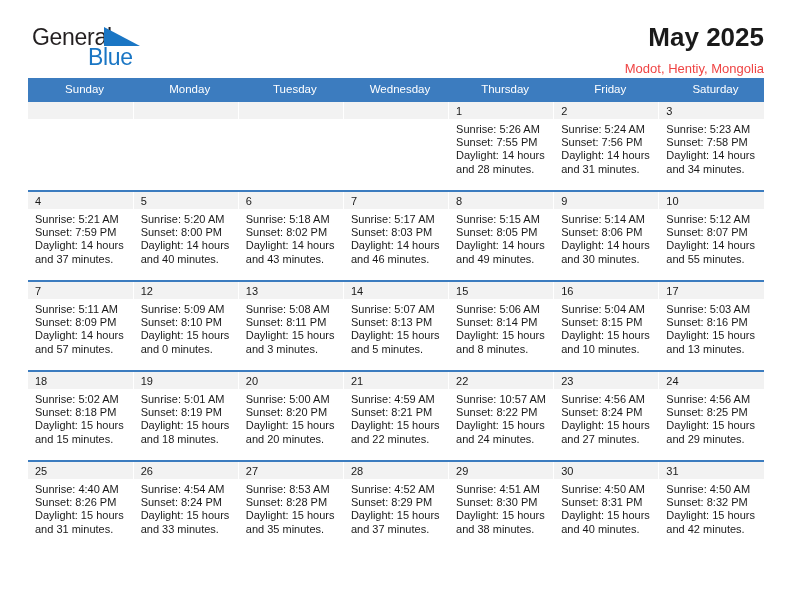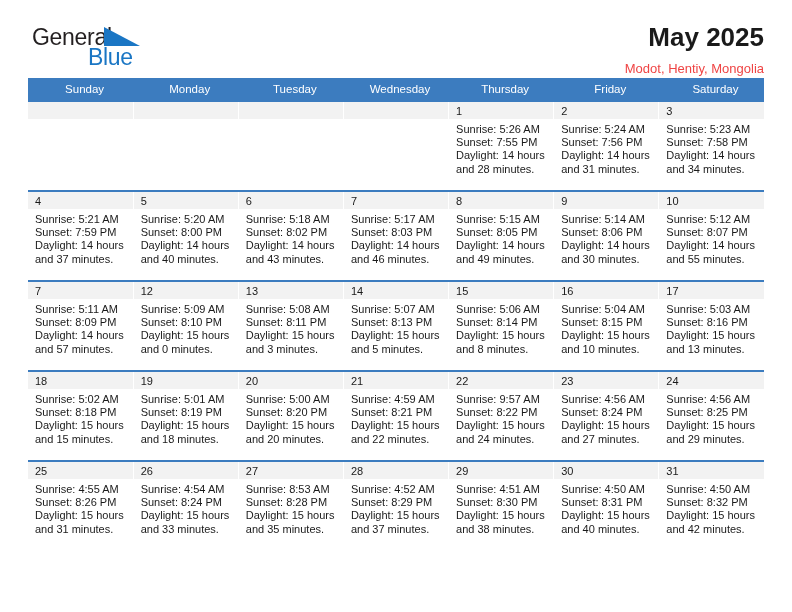--- a/index.html
+++ b/index.html
@@ -445,21 +445,21 @@
                 <div>Sunset: 8:21 PM</div>
                 <div>Daylight: 15 hours</div>
                 <div>and 22 minutes.</div>
               </div>
             </div>
           </td>
           <td>
             <div class="cell-inner">
               <div class="daynum-band">22</div>
               <div class="cell-body">
-                <div>Sunrise: 9:57 AM</div>
+                <div>Sunrise: 10:57 AM</div>
                 <div>Sunset: 8:22 PM</div>
                 <div>Daylight: 15 hours</div>
                 <div>and 24 minutes.</div>
               </div>
             </div>
           </td>
           <td>
             <div class="cell-inner">
               <div class="daynum-band">23</div>
               <div class="cell-body">
@@ -480,21 +480,21 @@
                 <div>and 29 minutes.</div>
               </div>
             </div>
           </td>
         </tr>
         <tr>
           <td>
             <div class="cell-inner">
               <div class="daynum-band">25</div>
               <div class="cell-body">
-                <div>Sunrise: 4:55 AM</div>
+                <div>Sunrise: 4:40 AM</div>
                 <div>Sunset: 8:26 PM</div>
                 <div>Daylight: 15 hours</div>
                 <div>and 31 minutes.</div>
               </div>
             </div>
           </td>
           <td>
             <div class="cell-inner">
               <div class="daynum-band">26</div>
               <div class="cell-body">

